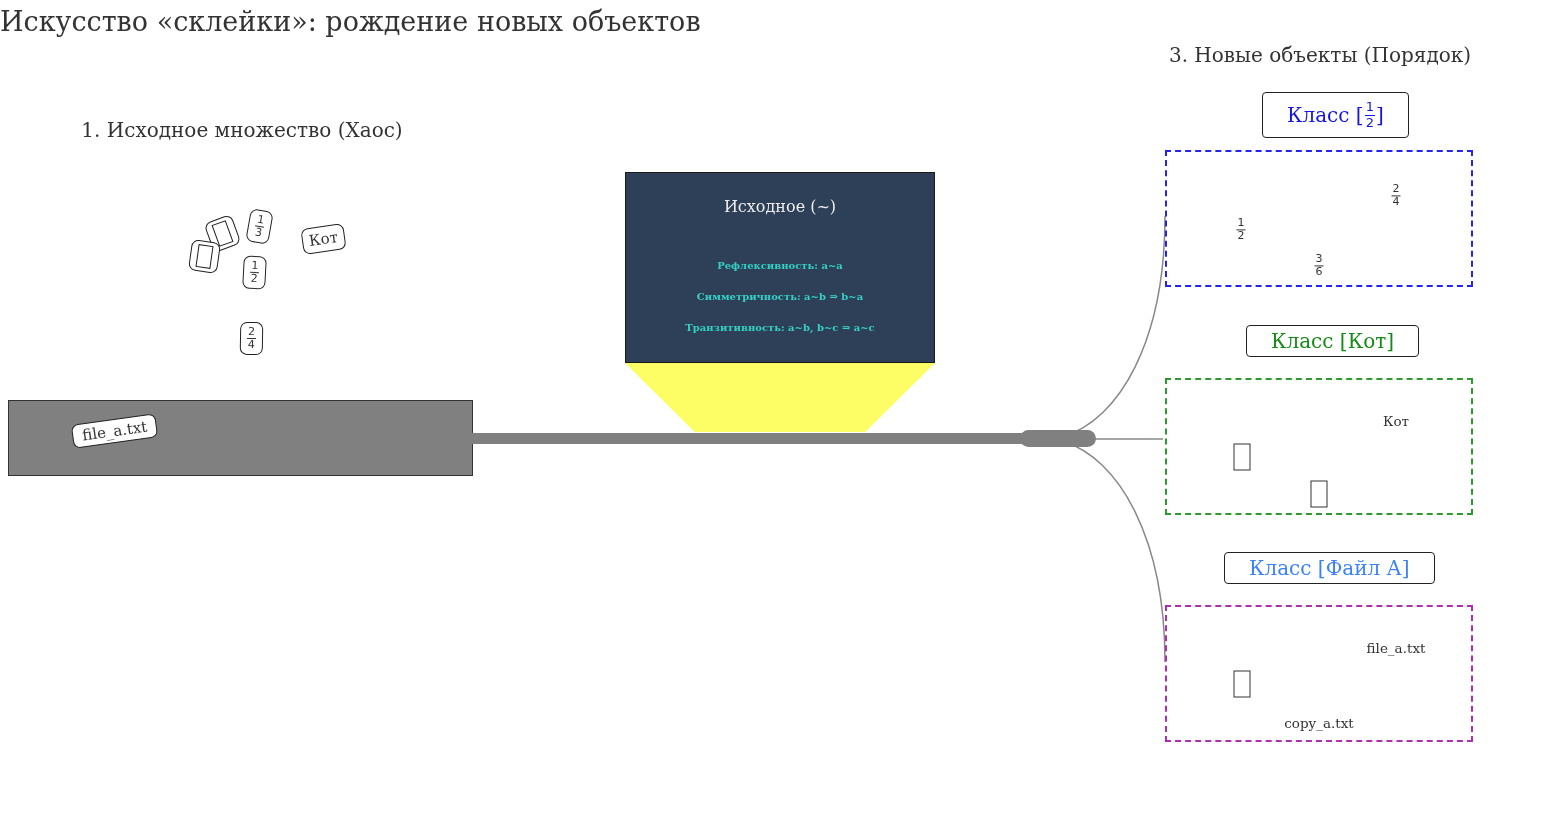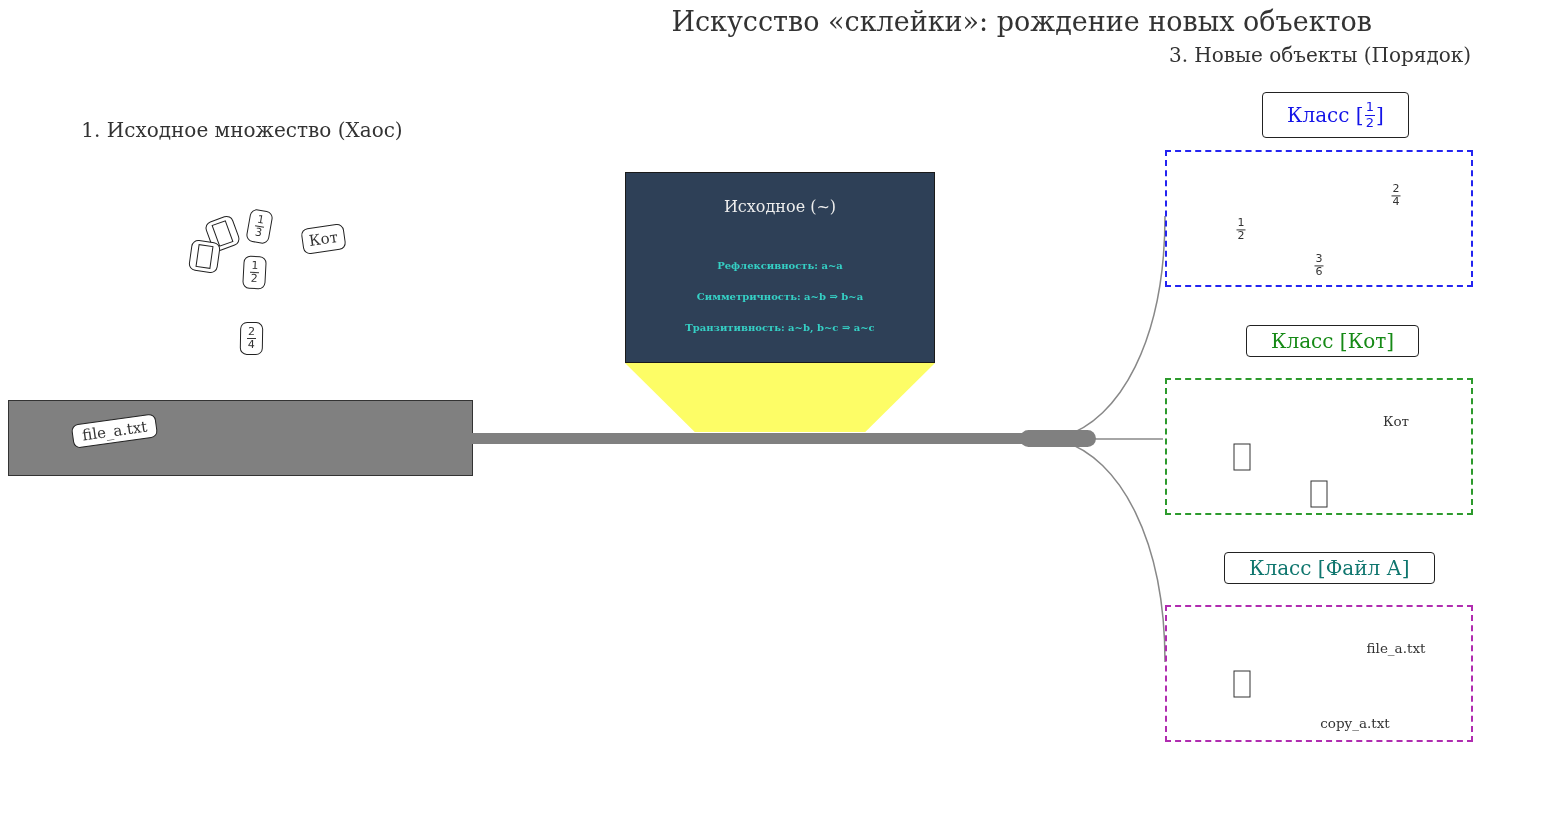--- a/index.html
+++ b/index.html
@@ -1,19 +1,19 @@
 <!DOCTYPE html>
 <html><head>
 <meta charset="utf-8">
 <style>
   html,body{margin:0;padding:0;background:#fff;}
   .canvas{position:relative;width:1560px;height:828px;background:#ffffff;overflow:hidden;
           font-family:"DejaVu Serif", serif;color:#333;}
 
-  .page-title{position:absolute;left:0;top:6px;width:1372px;text-align:right;
+  .page-title{position:absolute;left:0;top:6px;width:1372px;text-align:left;
               font-size:27px;color:#333;}
   .section-heading{position:absolute;font-size:20px;color:#333;text-align:center;}
   #chaos-heading{left:57px;top:118px;width:370px;}
   #scanner-heading{left:595px;top:118px;width:370px;}
   #order-heading{left:1135px;top:43px;width:370px;}
 
   
   .card{position:absolute;background:#fff;border:1.6px solid #222;border-radius:7px;
         display:flex;align-items:center;justify-content:center;padding:3px 6px;
         font-size:15px;color:#333;}
@@ -40,21 +40,21 @@
   .prop-0{top:87px;} .prop-1{top:118px;} .prop-2{top:149px;}
   .beam{position:absolute;left:625px;top:363px;width:310px;height:69px;background:#fdfd66;
         clip-path:polygon(0 0,100% 0,77.5% 100%,22.5% 100%);}
 
   
   .class-label{position:absolute;background:#fff;border:1.6px solid #222;border-radius:4px;
                display:flex;align-items:center;justify-content:center;
                font-size:20px;padding:3px 24px;white-space:nowrap;}
   #label-frac{left:1262px;top:92px;height:38px;color:#1414e8;}
   #label-cat{left:1246px;top:325px;color:#168a16;}
-  #label-file{left:1224px;top:552px;color:#0f766e;}
+  #label-file{left:1224px;top:552px;color:#3b82f6;}
   .label-frac-inline{font-size:13px;color:inherit;margin:0 1px;}
   .label-frac-inline .den{border-top:1px solid currentColor;}
 
   
   .class-box{position:absolute;left:1165px;width:308px;height:137px;box-sizing:border-box;background:transparent;}
   #box-frac{top:150px;border:2px dashed #2424f0;}
   #box-cat{top:378px;border:2px dashed #2c9a2c;}
   #box-file{top:605px;border:2px dashed #b02cb0;}
 
   .member{position:absolute;transform:translate(-50%,-50%);font-size:13.5px;color:#333;white-space:nowrap;}
@@ -147,15 +147,15 @@
   </span>
 
   <div class="class-box" id="box-cat"></div>
   <span class="member" style="left:1396px;top:421px;">Кот</span>
   <span class="tofu big abs-center" style="left:1242px;top:457px;"></span>
   <span class="tofu big abs-center" style="left:1319px;top:494px;"></span>
 
   <div class="class-box" id="box-file"></div>
   <span class="member" style="left:1396px;top:648px;">file_a.txt</span>
   <span class="tofu big abs-center" style="left:1242px;top:684px;"></span>
-  <span class="member" style="left:1319px;top:723px;margin-left:36px;">copy_a.txt</span>
+  <span class="member" style="left:1319px;top:723px;">copy_a.txt</span>
 
 </div>
 
 </body></html>

